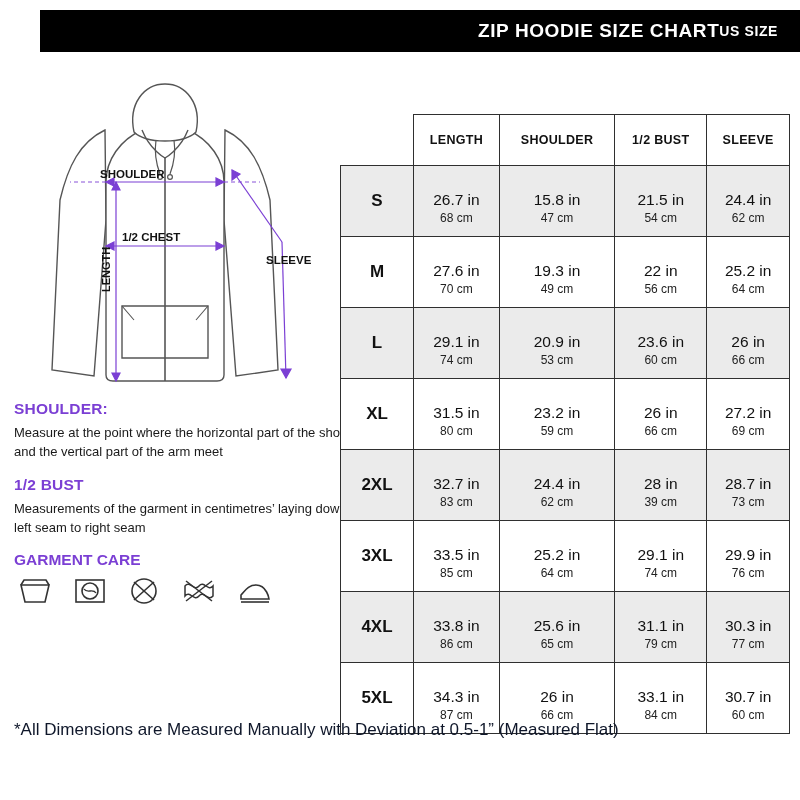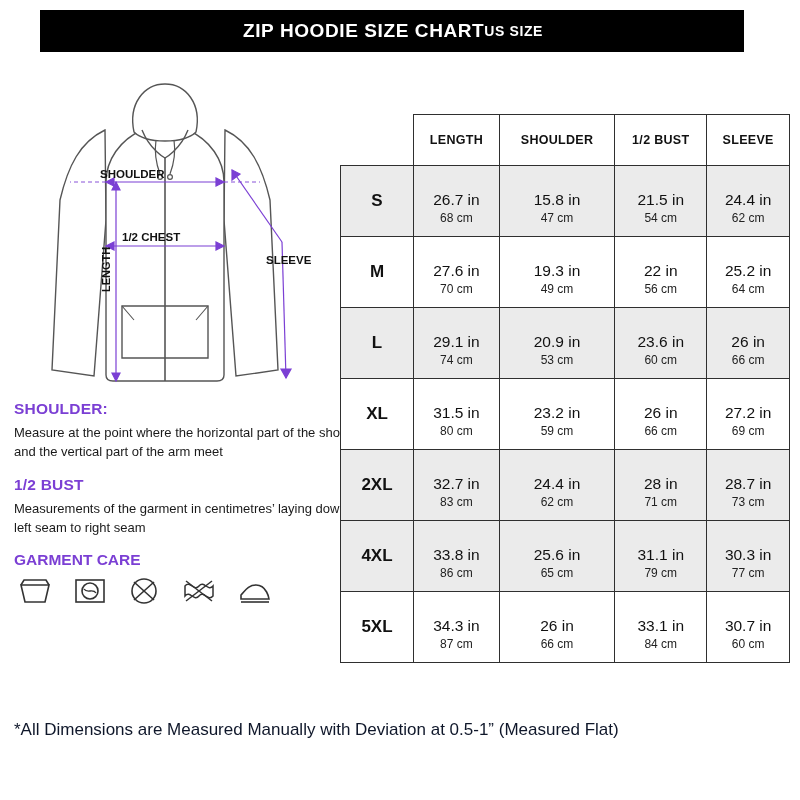--- a/index.html
+++ b/index.html
@@ -14,26 +14,26 @@
     color: #111111;
     position: relative;
     overflow: hidden;
   }
 
   
   .header-bar {
     position: absolute;
     left: 40px;
     top: 10px;
-    width: 704px;
+    width: 760px;
     height: 42px;
     background: #000000;
     display: flex;
     align-items: center;
-    justify-content: center;
+    justify-content: flex-end;
     box-sizing: border-box;
     padding: 0 22px 0 24px;
   }
   .header-title {
     color: #ffffff;
     font-size: 19px;
     font-weight: bold;
     letter-spacing: 0.6px;
   }
   .header-right {
@@ -348,27 +348,46 @@
       <td>
           <span class="cell-in">32.7 in</span>
           <span class="cell-cm">83 cm</span>
         </td>
       <td>
           <span class="cell-in">24.4 in</span>
           <span class="cell-cm">62 cm</span>
         </td>
       <td>
           <span class="cell-in">28 in</span>
-          <span class="cell-cm">71 cm</span>
+          <span class="cell-cm">39 cm</span>
         </td>
       <td>
           <span class="cell-in">28.7 in</span>
           <span class="cell-cm">73 cm</span>
         </td>
     </tr>
+    <tr class="row-plain">
+      <td class="size-col">3XL</td>
+      <td>
+          <span class="cell-in">33.5 in</span>
+          <span class="cell-cm">85 cm</span>
+        </td>
+      <td>
+          <span class="cell-in">25.2 in</span>
+          <span class="cell-cm">64 cm</span>
+        </td>
+      <td>
+          <span class="cell-in">29.1 in</span>
+          <span class="cell-cm">74 cm</span>
+        </td>
+      <td>
+          <span class="cell-in">29.9 in</span>
+          <span class="cell-cm">76 cm</span>
+        </td>
+    </tr>
     <tr class="row-alt">
       <td class="size-col">4XL</td>
       <td>
           <span class="cell-in">33.8 in</span>
           <span class="cell-cm">86 cm</span>
         </td>
       <td>
           <span class="cell-in">25.6 in</span>
           <span class="cell-cm">65 cm</span>
         </td>

